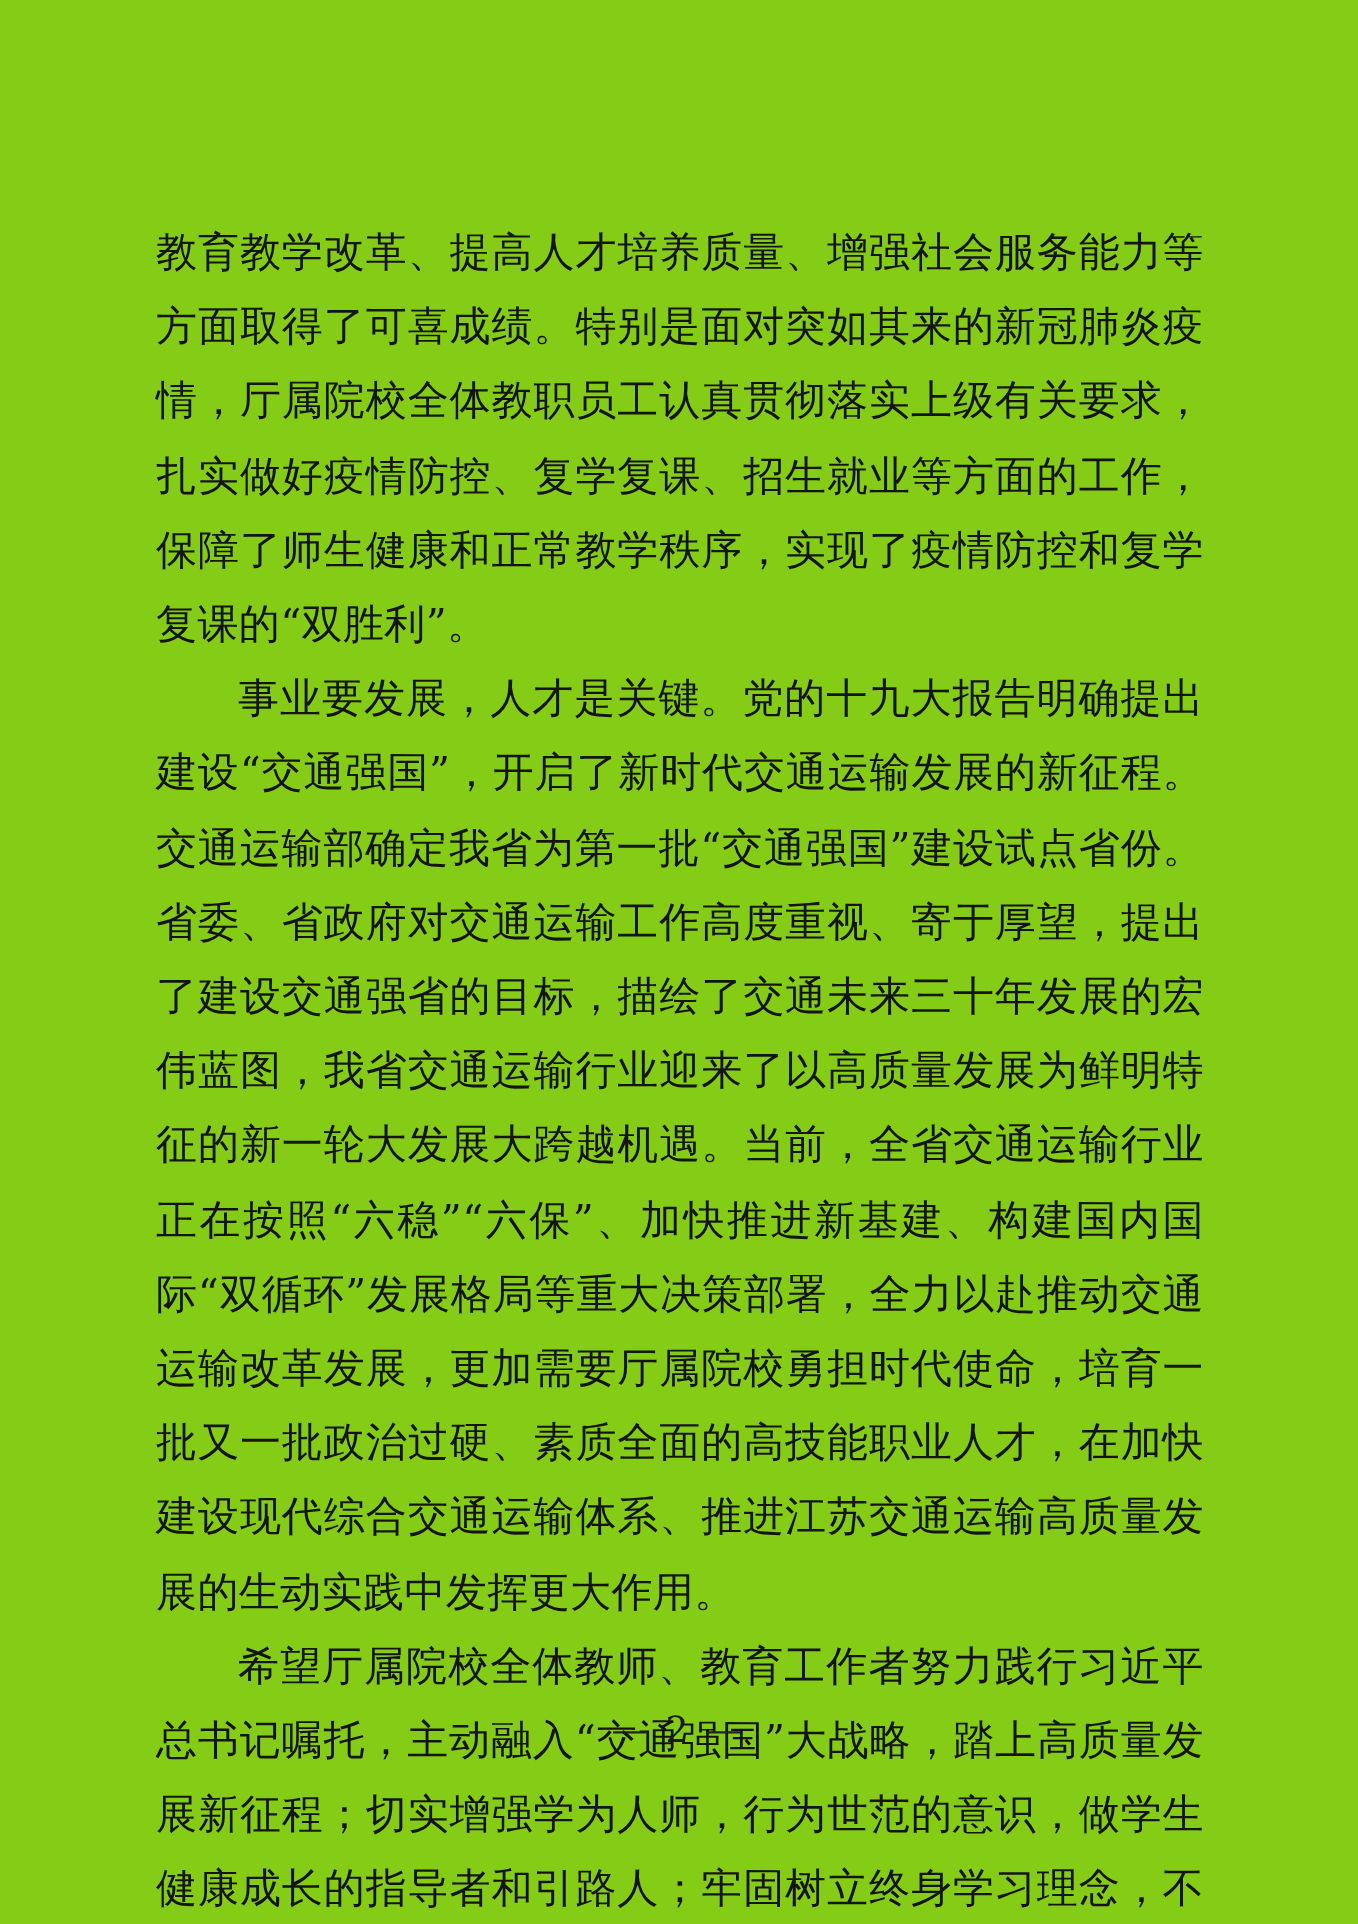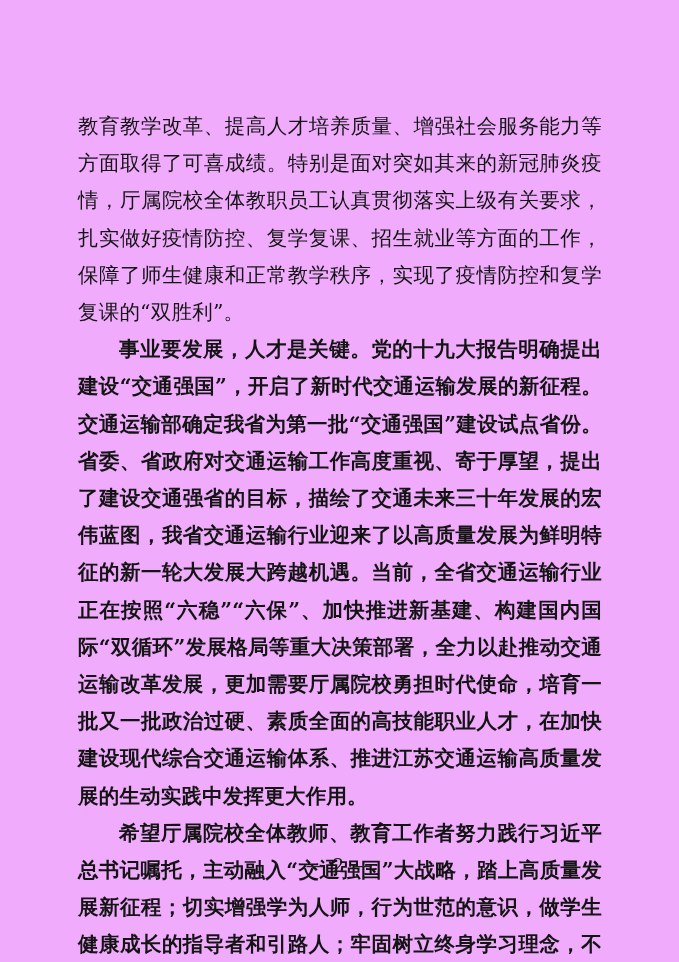--- a/index.html
+++ b/index.html
@@ -11,21 +11,21 @@
     width: 679px;
     height: 962px;
     overflow: hidden;
     font-family: "DejaVu Serif", serif;
     color: #1a1a1a;
   }
   .page {
     position: relative;
     width: 679px;
     height: 962px;
-    background: #f0abfc;
+    background: #84cc16;
     box-sizing: border-box;
   }
   .body-area {
     position: absolute;
     left: 78px;
     top: 108px;
     width: 524px;
   }
   .para {
     font-size: 20.5px;
@@ -33,21 +33,20 @@
     text-align: justify;
     text-justify: inter-ideograph;
     margin: 0 0 0 0;
     letter-spacing: 0.2px;
     color: #141414;
     font-family: "DejaVu Serif", serif;
     text-indent: 0;
   }
   .para.indent {
     text-indent: 41px;
-    font-weight: bold;
   }
   .footer {
     position: absolute;
     left: 0;
     top: 855px;
     width: 679px;
     text-align: center;
     font-size: 18px;
     color: #1a1a1a;
     font-family: "DejaVu Serif", serif;

